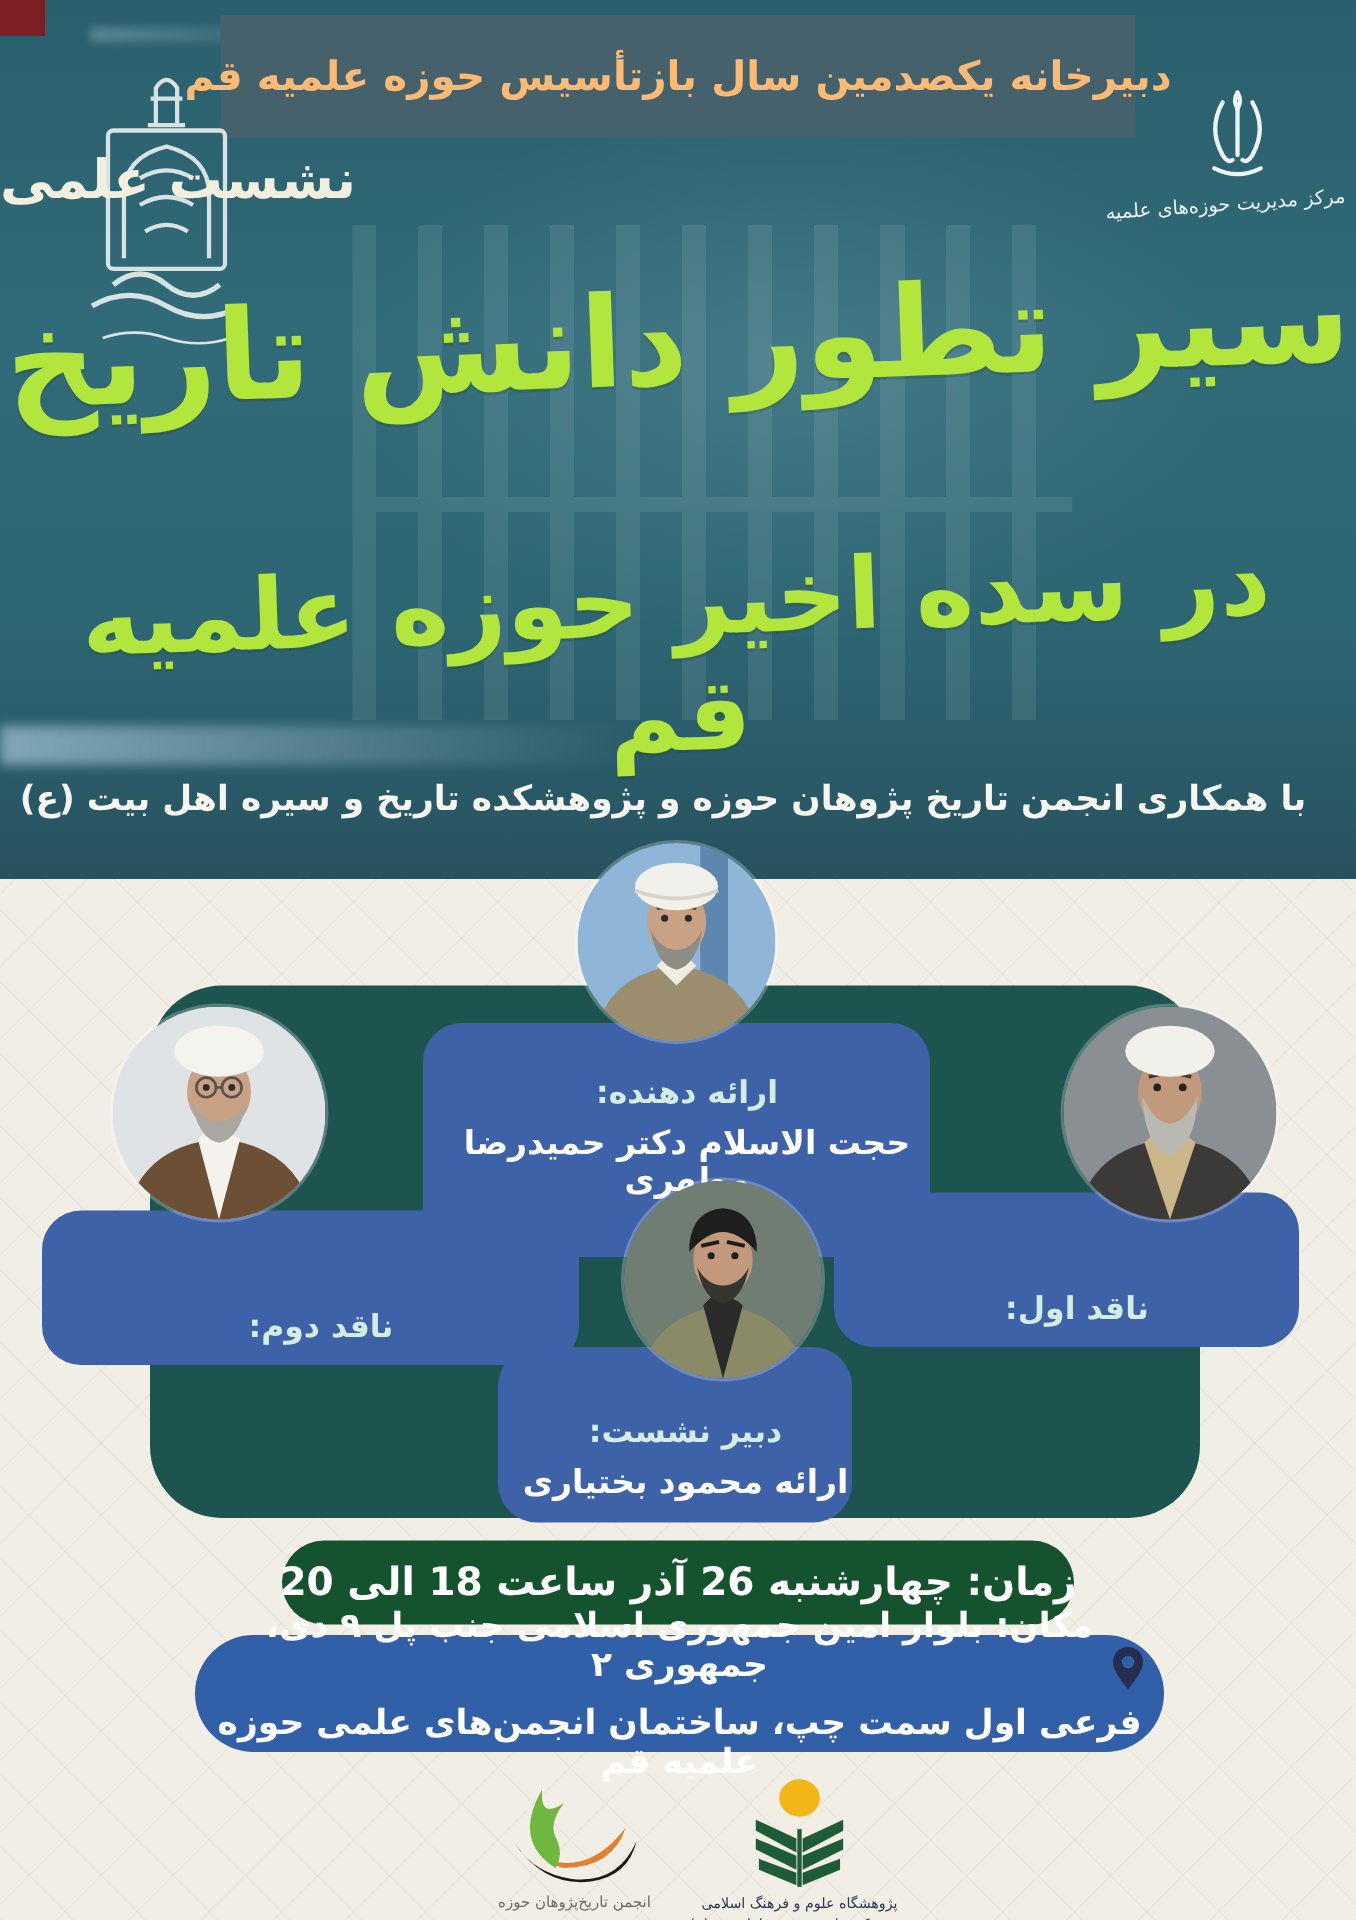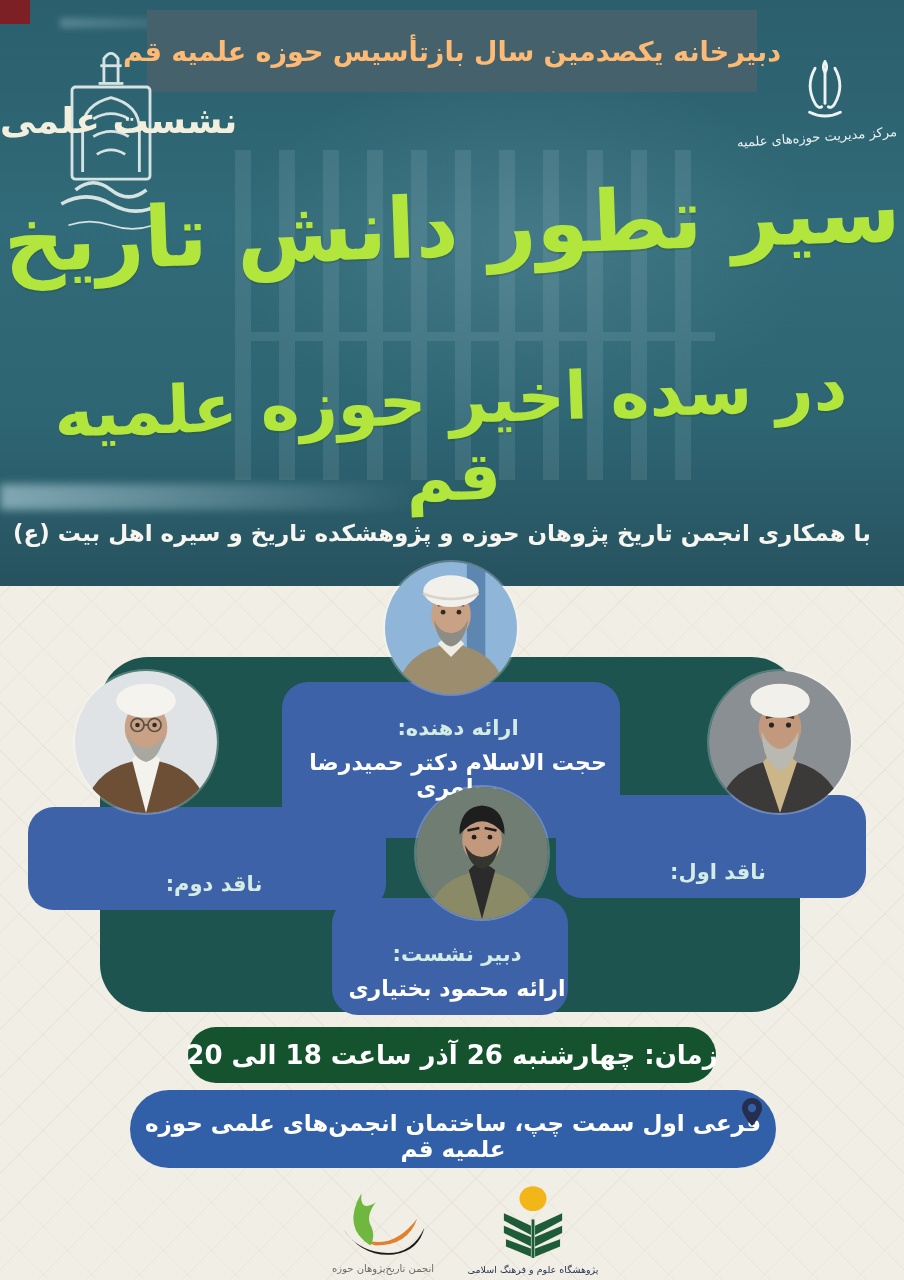--- a/index.html
+++ b/index.html
@@ -251,20 +251,21 @@
 
 <div class="abs time-banner">
   <span>زمان: چهارشنبه 26 آذر ساعت 18 الی 20</span>
 </div>
 
 <div class="abs loc-banner">
   <svg class="loc-pin" viewBox="0 0 24 30">
     <path d="M12 1 C6 1 2 5.5 2 11 C2 18 12 29 12 29 C12 29 22 18 22 11 C22 5.5 18 1 12 1 Z" fill="#252e4e"></path>
     <circle cx="12" cy="11" r="4.2" fill="#3160a8"></circle>
   </svg>
+  <div class="l1">مکان: بلوار امین جمهوری اسلامی جنب پل ۹ دی، جمهوری ۲</div>
   <div class="l2">فرعی اول سمت چپ، ساختمان انجمن‌های علمی حوزه علمیه قم</div>
 </div>
 
 <div class="abs anjoman">
   <svg viewBox="0 0 120 80" width="116" height="72">
     <path d="M16 48 Q38 80 72 76 Q100 72 106 46 Q92 78 58 74 Q30 70 16 48 Z" fill="#1c1c1c"></path>
     <path d="M40 60 Q72 70 98 36 Q88 66 52 66 Q44 64 40 60 Z" fill="#e0812f"></path>
     <path d="M46 66 Q14 46 36 8 Q34 30 52 18 Q40 34 47 45 Q52 56 46 66 Z" fill="#6fb73e"></path>
   </svg>
   <div class="cap">انجمن تاریخ‌پژوهان حوزه</div>

